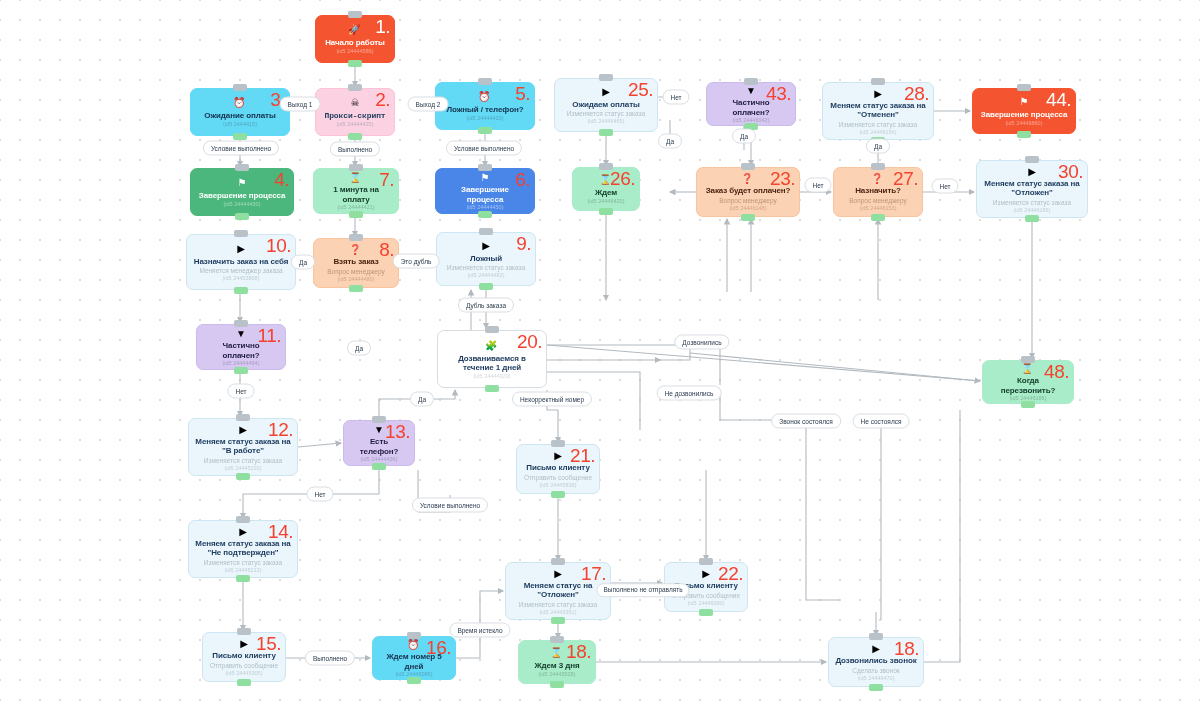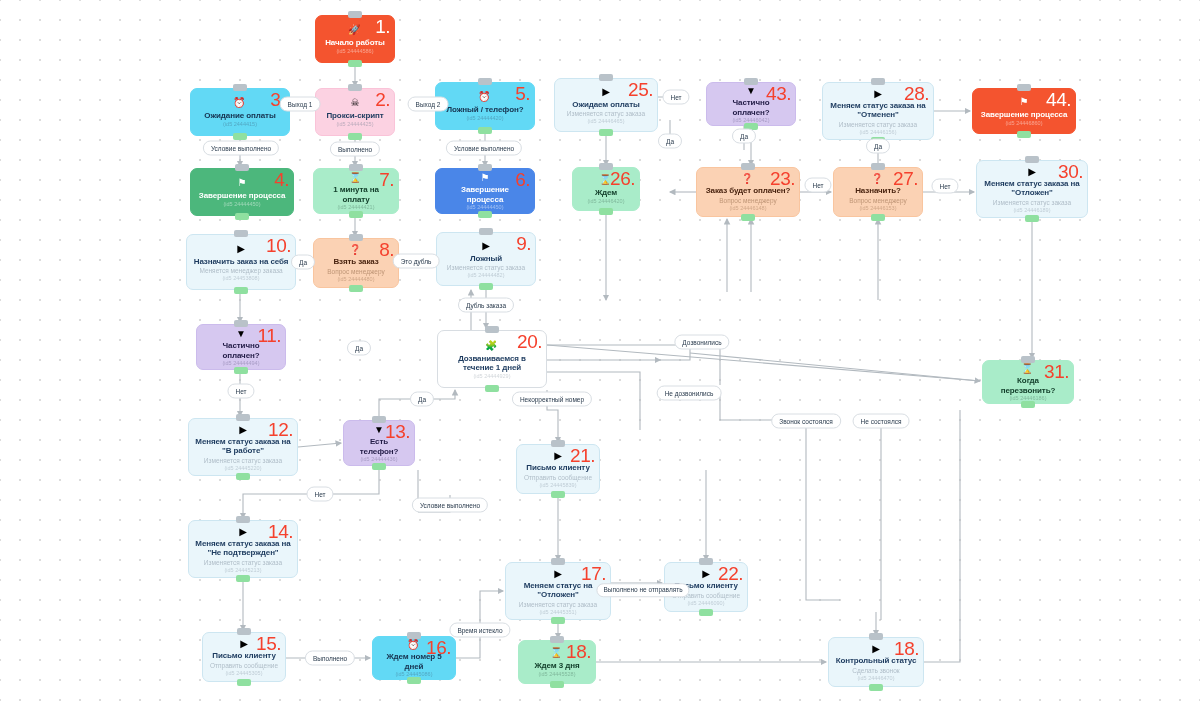--- a/index.html
+++ b/index.html
@@ -43,21 +43,21 @@
     letter-spacing:-0.5px;
   }
 
   
   .t-redsolid{background:#f4542f;border:1px solid #f4542f;}
   .t-redsolid .title,.t-redsolid .sub,.t-redsolid .nid{color:#ffffff;}
   .t-redsolid .glyph{color:#fff;}
   .t-redsolid .num{color:#ffffff;}
 
   .t-pink{background:#fcd2e2;border:1px solid #fac3d8;}
-  .t-pink .title{color:#1c3a5e;}
+  .t-pink .title{color:#1c3a5e;font-family:Liberation Mono, monospace;}
   .t-pink .sub,.t-pink .nid{color:#6d7b8d;}
 
   .t-cyan{background:#62d9f5;border:1px solid #62d9f5;}
   .t-cyan .title{color:#16324f;}
   .t-cyan .sub,.t-cyan .nid{color:#3d6a86;}
 
   .t-greendark{background:#4cb77c;border:1px solid #4cb77c;}
   .t-greendark .title,.t-greendark .sub,.t-greendark .nid{color:#ffffff;}
   .t-greendark .glyph{color:#fff;}
 
@@ -364,21 +364,21 @@
         <span class="num">18.</span>
         <span class="glyph">⌛</span>
         <div class="title">Ждем 3 дня</div>
         <div class="nid">(id5 24445528)</div>
         <span class="port in-t p-grey"></span>
         <span class="port out-b p-green"></span>
       </div>
       <div class="node t-lightblue" style="left: 828px; top: 637px; width: 96px; height: 50px;">
         <span class="num">18.</span>
         <span class="glyph">▶</span>
-        <div class="title">Контрольный статус</div>
+        <div class="title">Дозвонились звонок</div>
         <div class="sub">Сделать звонок</div>
         <div class="nid">(id5 24446470)</div>
         <span class="port in-t p-grey"></span>
         <span class="port out-b p-green"></span>
       </div>
       <div class="node t-white" style="left: 437px; top: 330px; width: 110px; height: 58px;">
         <span class="num">20.</span>
         <span class="glyph">🧩</span>
         <div class="title">Дозваниваемся в течение 1 дней</div>
         <div class="nid">(id5 24444929)</div>
@@ -466,21 +466,21 @@
       <div class="node t-lightblue" style="left: 976px; top: 160px; width: 112px; height: 58px;">
         <span class="num">30.</span>
         <span class="glyph">▶</span>
         <div class="title">Меняем статус заказа на "Отложен"</div>
         <div class="sub">Изменяется статус заказа</div>
         <div class="nid">(id5 24446189)</div>
         <span class="port in-t p-grey"></span>
         <span class="port out-b p-green"></span>
       </div>
       <div class="node t-mint" style="left: 982px; top: 360px; width: 92px; height: 44px;">
-        <span class="num">31.</span>
+        <span class="num">48.</span>
         <span class="glyph">⌛</span>
         <div class="title">Когда перезвонить?</div>
         <div class="nid">(id5 24446186)</div>
         <span class="port in-t p-grey"></span>
         <span class="port out-b p-green"></span>
       </div>
     </div>
   <div id="label-layer">
       <div class="elabel" style="left: 300px; top: 104px;">Выход 1</div>
       <div class="elabel" style="left: 428px; top: 104px;">Выход 2</div>

